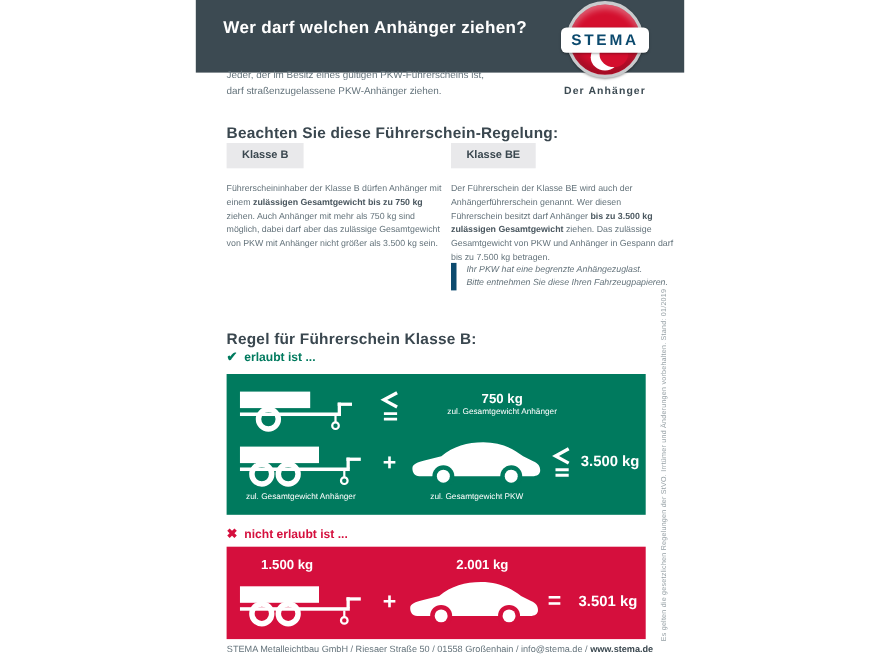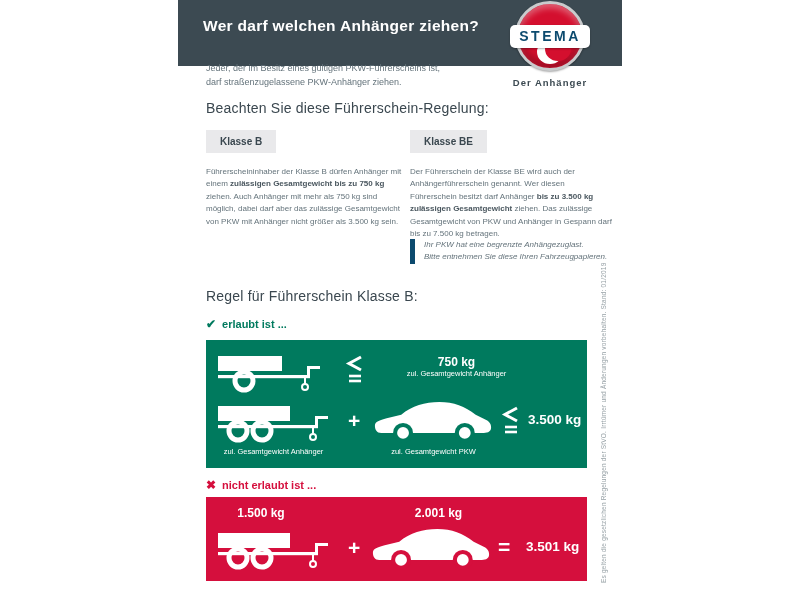--- a/index.html
+++ b/index.html
@@ -19,21 +19,21 @@
     box-shadow:0 1px 2px rgba(0,0,0,.35), inset 0 -6px 8px rgba(0,0,0,.25), inset 0 4px 6px rgba(255,255,255,.35); }
   .logo-swoosh-w { position:absolute; left:19px; top:36px; width:26px; height:24px; background:#fff; border-radius:50%; }
   .logo-swoosh-r { position:absolute; left:27px; top:33px; width:26px; height:24px; background:#d40f2e; border-radius:50%; }
   .logo-band { position:absolute; left:-8px; right:-8px; top:21px; height:23px; background:#fff; border-radius:5px;
     box-shadow:0 1px 2px rgba(0,0,0,.3); }
   .logo-band span { display:block; line-height:23px; color:#0c4a6e; font-weight:bold; font-size:14px; letter-spacing:2.5px; }
   .logo-tagline { margin-top:6px; font-size:9.5px; font-weight:bold; color:#3c4a52; letter-spacing:1px; }
 
   
   .intro { position:absolute; left:28px; top:62px; font-size:9px; line-height:1.5; color:#64737b; white-space:pre-line; }
-  .h1 { position:absolute; left:28px; font-size:14px; font-weight:normal; color:#3a474f; letter-spacing:.2px; }
+  .h1 { position:absolute; left:28px; font-size:14px; font-weight:bold; color:#3a474f; letter-spacing:.2px;margin-top:12px; }
   .h1.first { top:100px; }
   .h1.second { top:288px; }
 
   
   .chip { position:absolute; top:130px; background:#e9e9eb; padding:6px 14px; font-size:10px; font-weight:bold; color:#3a474f; }
   .chip.b { left:28px; } .chip.be { left:232px; }
 
   
   .col { position:absolute; top:166px; font-size:8px; line-height:1.55; color:#64737b; }
   .col.left { left:28px; width:196px; }
@@ -181,16 +181,17 @@
         <path d="M8,36 C3,36 1,32 1,28 C1,24 6,22 14,20 L30,16 C42,6 56,2 72,2 C88,2 100,7 112,16 L122,21 C127,23 129,26 129,30 C129,34 126,36 121,36 Z" fill="#fff"></path>
         <circle class="cut" cx="32" cy="36" r="11"></circle>
         <circle cx="32" cy="36" r="6.5" fill="#fff"></circle>
         <circle class="cut" cx="100" cy="36" r="11"></circle>
         <circle cx="100" cy="36" r="6.5" fill="#fff"></circle>
       </svg>
       <div class="abs op" style="left:292px; top:39px;">=</div>
       <div class="abs kg-huge" style="left:320px; top:42px;">3.501 kg</div>
     </div>
 
+    <div class="footer">STEMA Metalleichtbau GmbH / Riesaer Straße 50 / 01558 Großenhain / info@stema.de / <b>www.stema.de</b></div>
   </div>
 
   <div class="sidenote">Es gelten die gesetzlichen Regelungen der StVO. Irrtümer und Änderungen vorbehalten. Stand: 01/2019</div>
 </div>
 
 </body></html>

